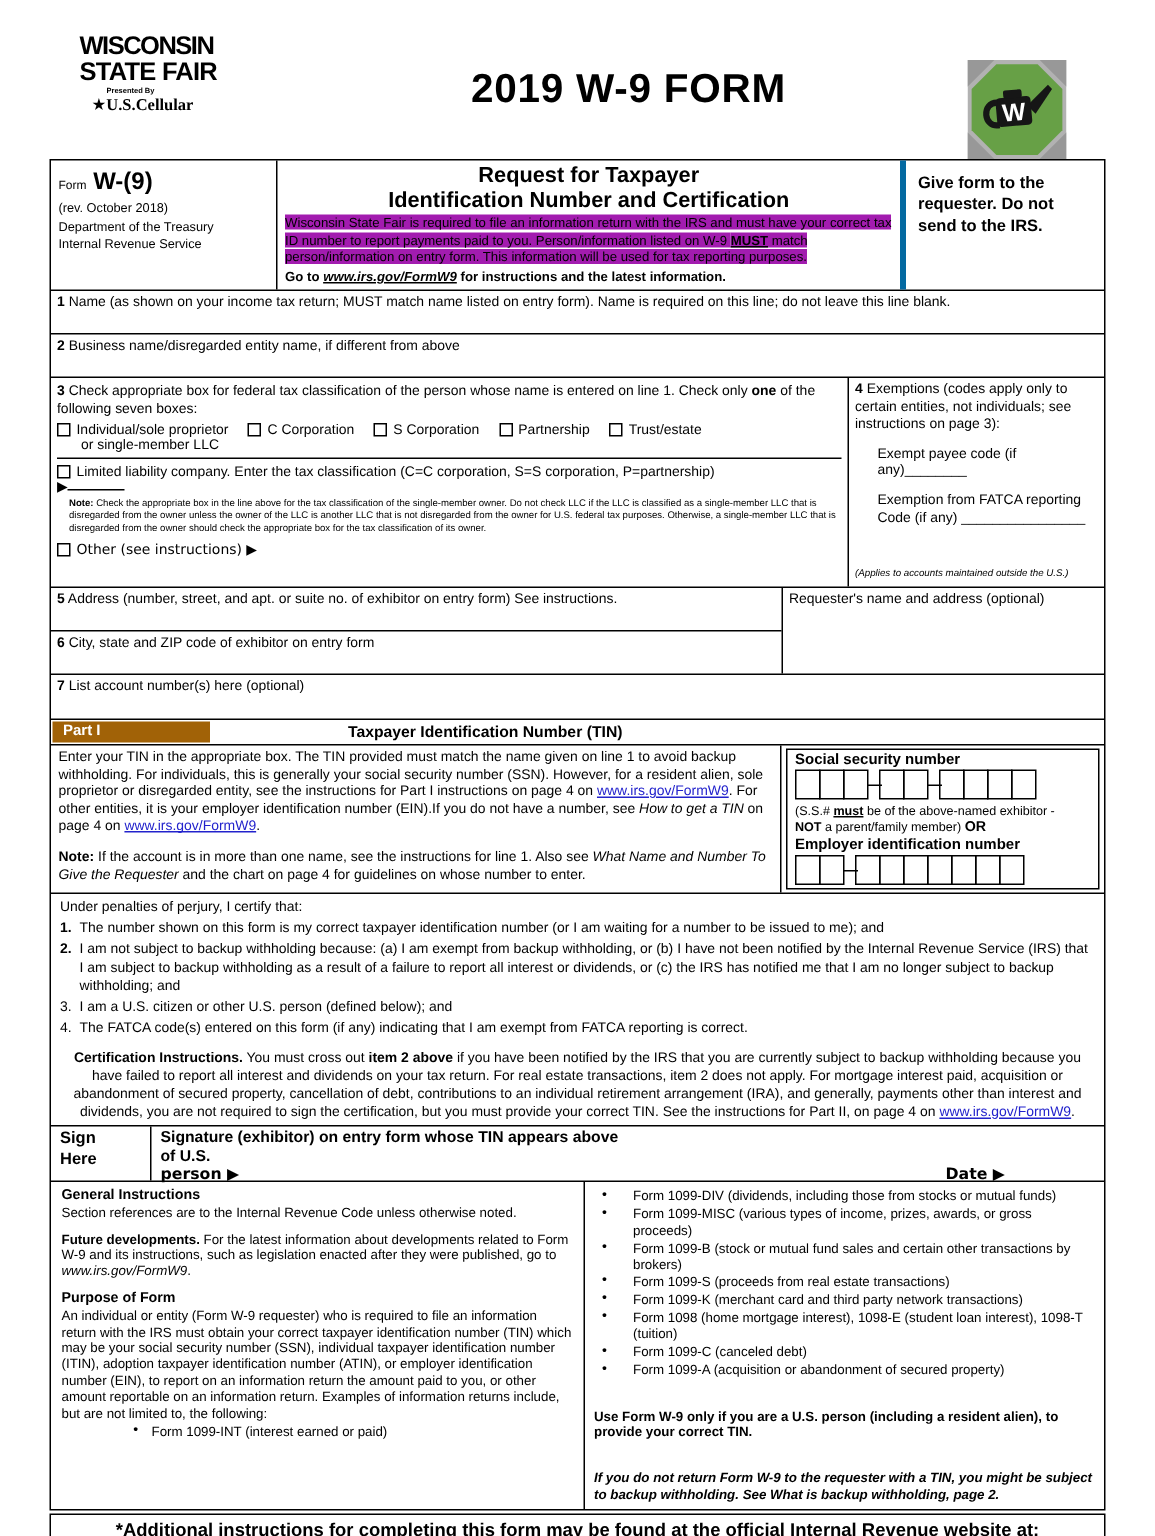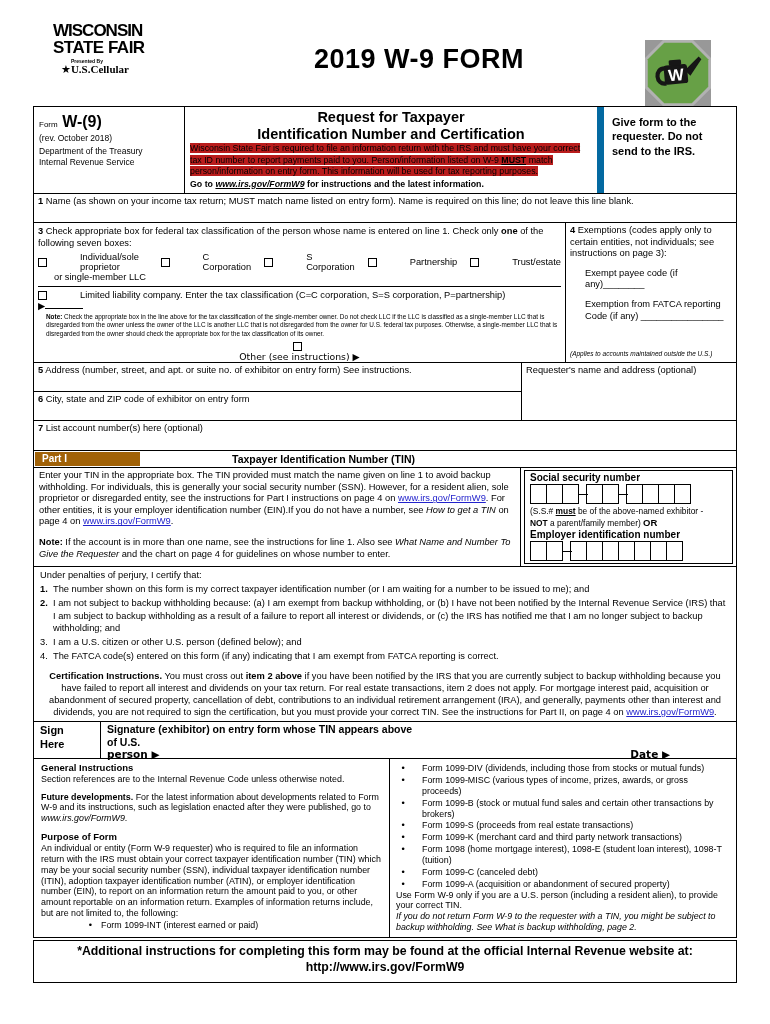--- a/index.html
+++ b/index.html
@@ -25,45 +25,45 @@
   .tbl { border:1px solid #000; }
   .row { border-top:1px solid #000; }
   .row:first-child { border-top:none; }
 
   
   .rowA { display:flex; height:86px; }
   .rA-c1 { width:150px; padding:6px 4px 0 5px; }
   .formword { font-size:8px; }
   .formnum { font-size:16px; font-weight:bold; }
   .rA-c1 .sub { font-size:8.5px; margin-top:2px; line-height:1.3; }
-  .rA-c2 { flex:1; border-left:1px solid #000; border-right:7px solid #0369a1; padding:2px 5px 0 5px; }
+  .rA-c2 { flex:1; border-left:1px solid #000; border-right:4px solid #0369a1; padding:2px 5px 0 5px; }
   .rA-title { text-align:center; font-weight:bold; font-size:14.5px; line-height:1.15; }
   .rA-note { font-size:8.8px; line-height:1.3; margin-top:1px; }
-  .hl { background:#b91c1c; }
+  .hl { background:#a21caf; }
   .rA-goto { font-size:8.8px; font-weight:bold; margin-top:1px; }
   .rA-c3 { width:132px; padding:8px 6px 0 8px; font-weight:bold; font-size:11px; line-height:1.3; }
 
   .fieldrow { font-size:9.3px; padding:2px 4px; }
   .row1,.row2 { height:29px; }
   .num { font-weight:bold; }
 
   
   .row34 { display:flex; height:140px; }
   .r34-left { width:532px; border-right:1px solid #000; padding:2px 4px 0 4px; }
   .r34-right { flex:1; padding:2px 4px; display:flex; flex-direction:column; font-size:9.3px; line-height:1.25; }
   .p3 { font-size:9.3px; line-height:1.3; }
   .cbrow { display:flex; gap:13px; margin-top:3px; font-size:9.3px; align-items:center; }
   .cb { display:inline-block; width:9px; height:9px; border:1px solid #000; margin-right:4px; flex:none; vertical-align:-1px; }
-  .cbitem { display:flex; align-items:center;gap:29px; }
+  .cbitem { display:flex; align-items:center; }
   .orsm { font-size:9.3px; margin-left:16px; }
   .llcblk { border-top:1px solid #000; margin-top:4px; padding-top:3px; font-size:9.3px; }
   .llc-arrow { font-weight:bold; }
   .llc-line { border-bottom:1px solid #000; display:inline-block; width:38px; height:8px; }
   .note3 { font-size:6.4px; line-height:1.3; margin-top:2px; padding-left:8px; }
-  .otherrow { display:flex; align-items:center; font-size:9.3px; margin-top:4px;flex-direction:column; }
+  .otherrow { display:flex; align-items:center; font-size:9.3px; margin-top:4px; }
   .ex-gap { margin-top:8px;padding-left:15px; }
   .applies { font-size:6.5px; font-style:italic; margin-top:auto; padding-bottom:2px; }
 
   
   .row56 { display:flex; height:58px; }
   .r56-left { width:487px; }
   .r5 { height:29px; border-bottom:1px solid #000; }
   .r6 { height:29px; }
   .r56-right { flex:1; border-left:1px solid #000; padding:2px 4px; font-size:9.3px; }
   .row7 { height:30px; }
@@ -108,21 +108,21 @@
   .gi-left { width:356px; border-right:1px solid #000; padding:3px 8px 4px 7px; font-size:8.9px; line-height:1.22; }
   .gi-left p { margin-top:7px; }
   .gi-left p.tight { margin-top:0; }
   .gi-h { font-weight:bold; font-size:9.5px; }
   .gi-right { flex:1; padding:3px 8px 4px 6px; font-size:8.9px; line-height:1.22; }
   .blt { display:flex; margin-top:1px; }
   .blt .dot { width:14px; text-align:center; flex:none; }
   .blt .btx { flex:1; padding-left:12px; }
   .blt1 { display:flex; margin-top:1px; }
   .blt1 .dot { width:60px; text-align:right; flex:none; padding-right:8px; }
-  .gi-right p { margin-top:0; }
+  .gi-right p { margin-top:20px;font-weight:bold; }
   .ital { font-style:italic; }
 
   
   .botbox { border:1px solid #000; margin-top:2px; padding:3px 6px 6px 6px; }
   .addl { text-align:center; font-weight:bold; font-size:12.3px; line-height:1.3; }
   .und { text-decoration:underline; }
 </style>
 </head>
 <body>
 
@@ -174,20 +174,23 @@
             <span>Go to </span><span class="und ital">www.irs.gov/FormW9</span><span> for instructions and the latest information.</span>
           </div>
         </div>
         <div class="rA-c3">Give form to the requester. Do not send to the IRS.</div>
       </div>
 
       <div class="row row1 fieldrow">
         <span class="num">1</span><span> Name (as shown on your income tax return; MUST match name listed on entry form). Name is required on this line; do not leave this line blank.</span>
       </div>
 
+      <div class="row row2 fieldrow">
+        <span class="num">2</span><span> Business name/disregarded entity name, if different from above</span>
+      </div>
 
       <div class="row row34">
         <div class="r34-left">
           <div class="p3">
             <span class="num">3</span><span> Check appropriate box for federal tax classification of the person whose name is entered on line 1. Check only </span><span class="num">one</span><span> of the following seven boxes:</span>
           </div>
           <div class="cbrow">
             <span class="cbitem">
                 <span class="cb"></span>
                 <span>Individual/sole proprietor</span>

